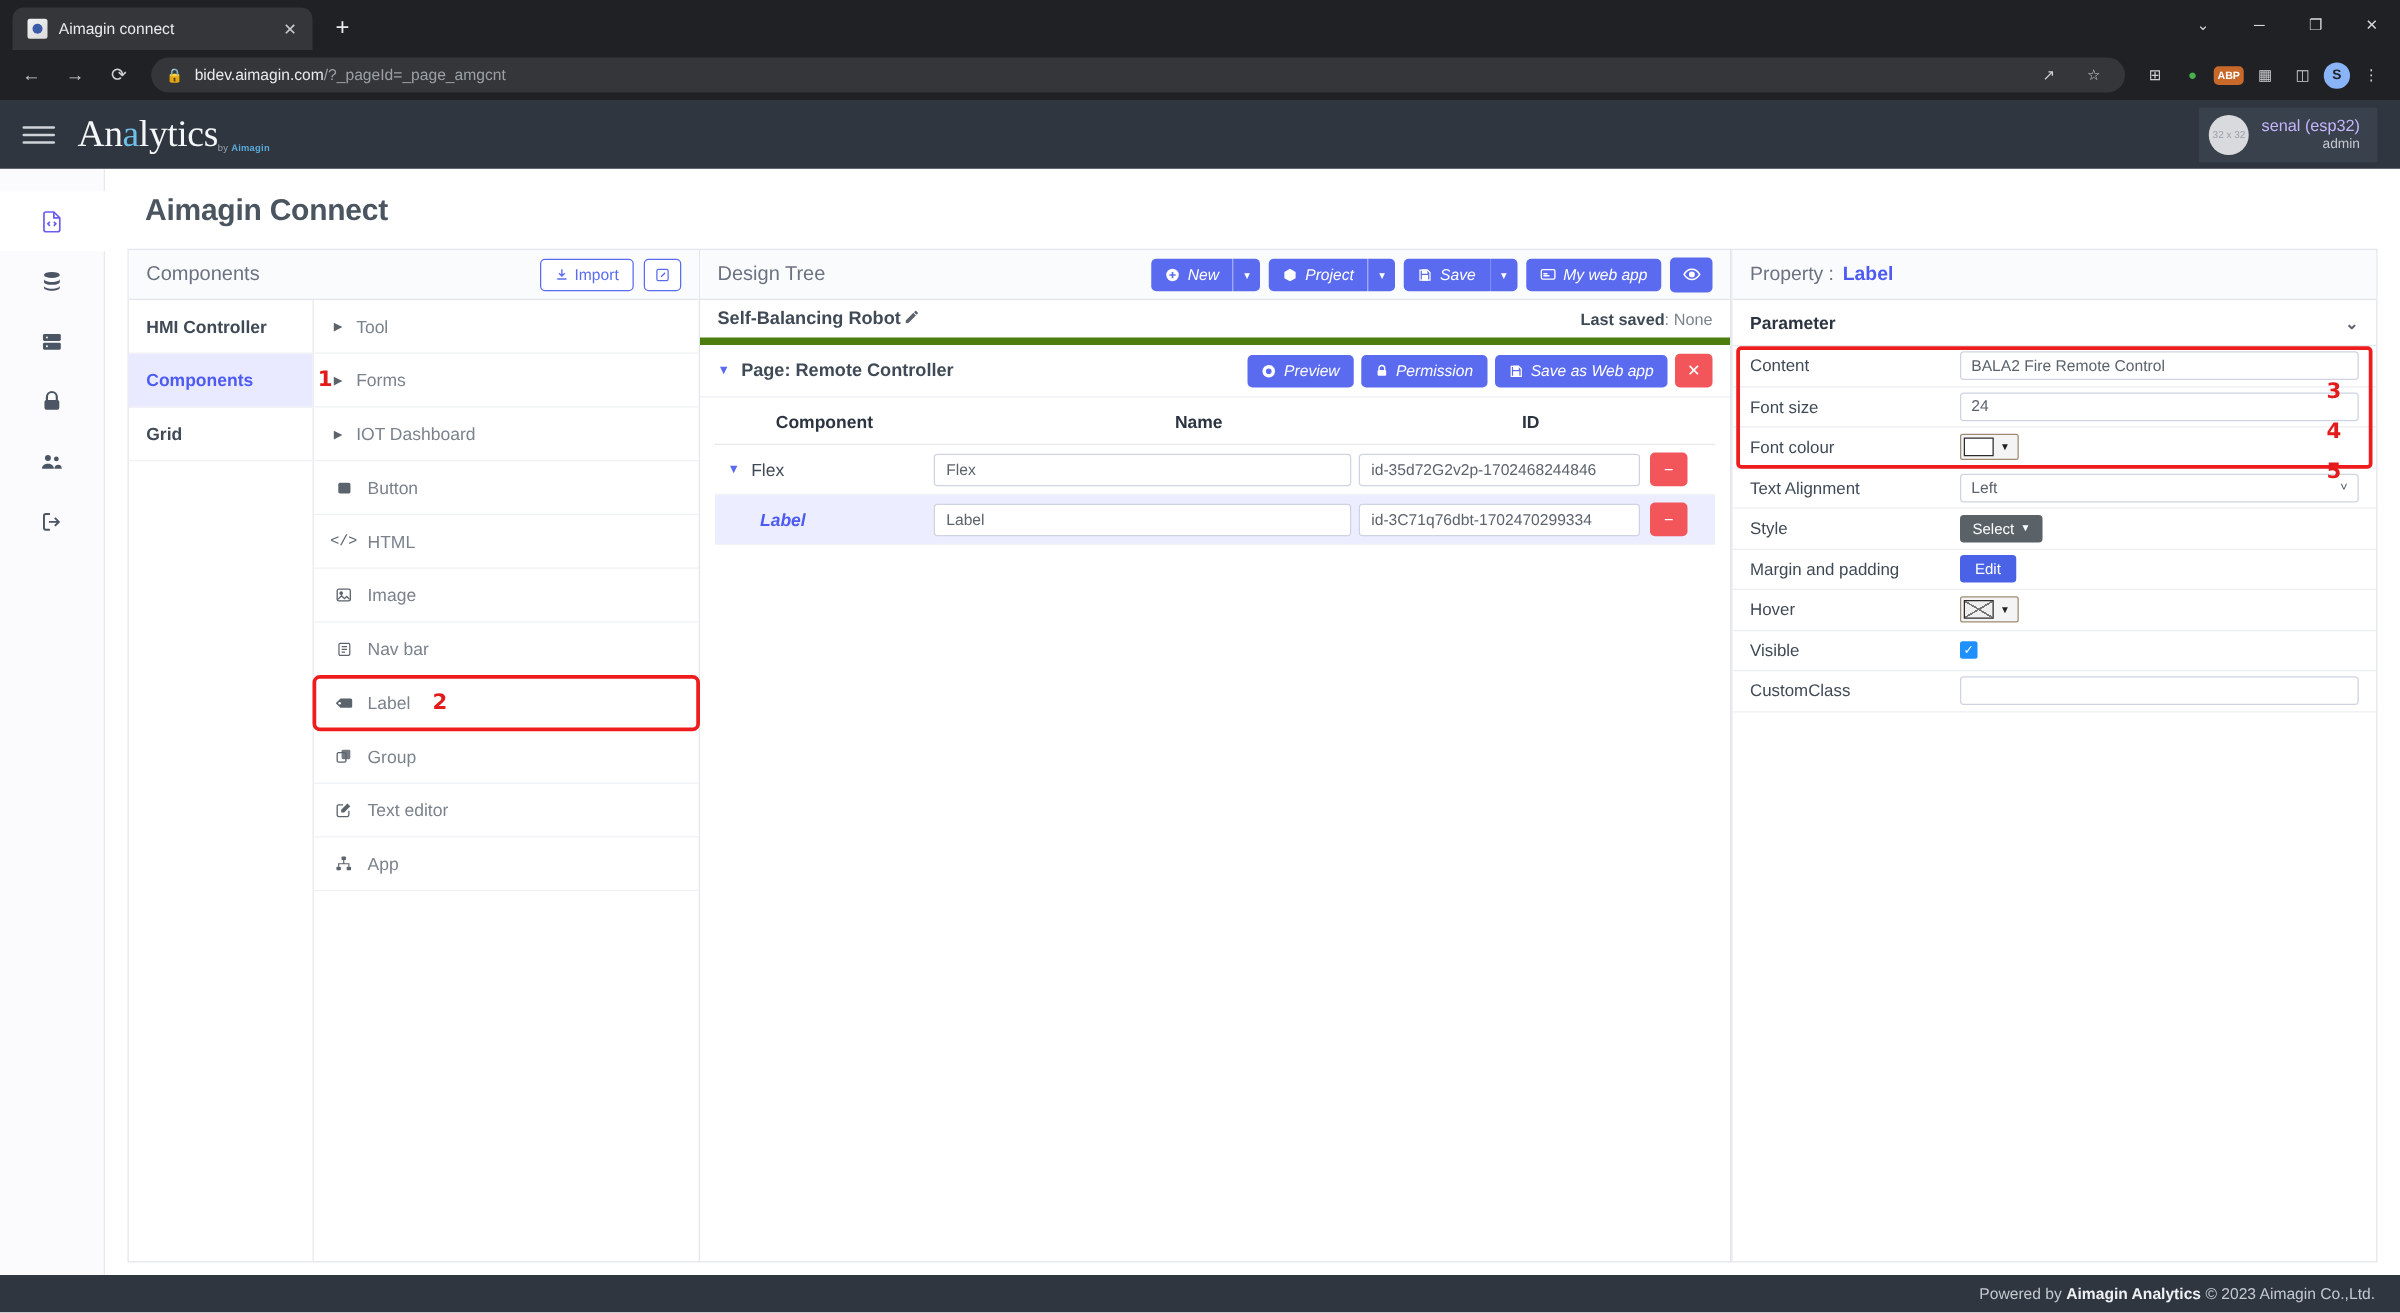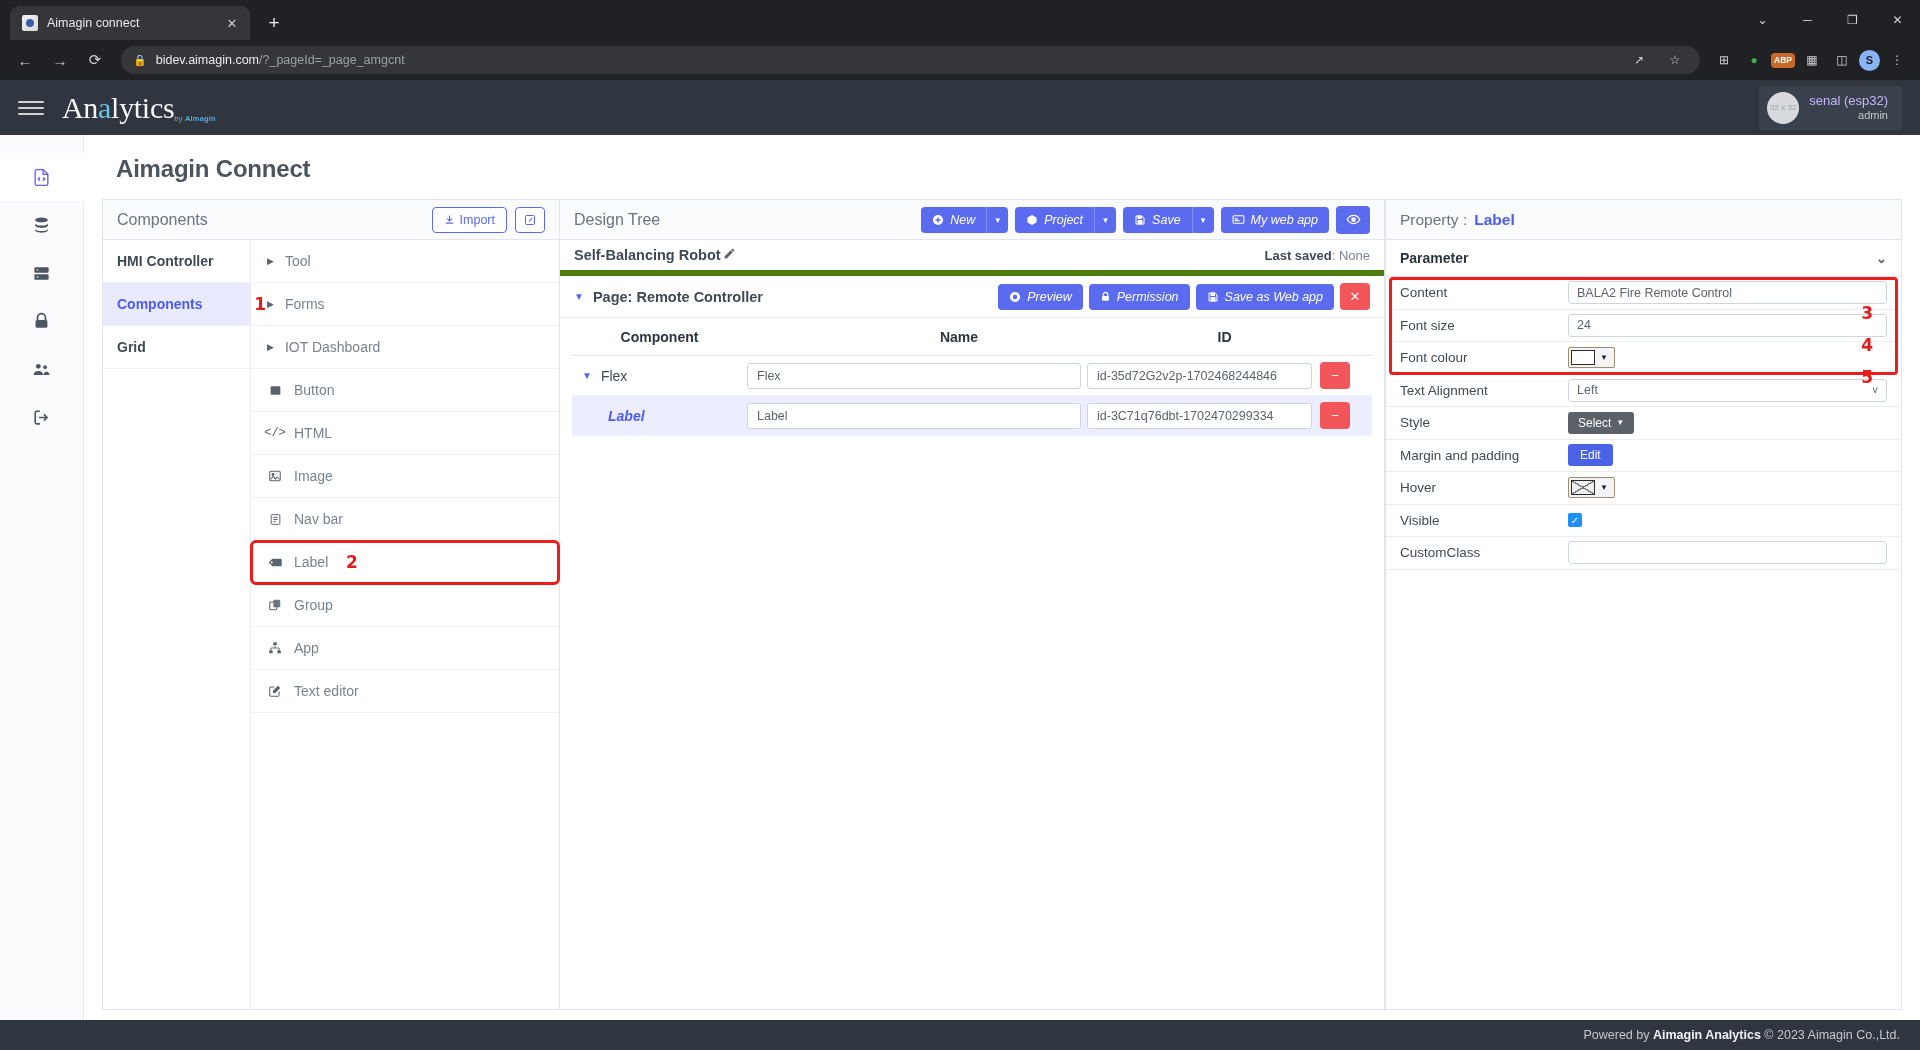--- a/index.html
+++ b/index.html
@@ -525,37 +525,37 @@
                 <span class="ci-icon">
                   <svg width="14" height="14" viewBox="0 0 24 24" fill="none" stroke="#5b636d" stroke-width="1.8">
                     <rect x="3" y="7" width="12" height="13" rx="2"></rect>
                     <rect x="9" y="3" width="12" height="13" rx="2" fill="#5b636d" stroke="none" opacity=".85"></rect>
                   </svg>
                 </span>
                 <span>Group</span>
               </div>
               <div class="citem">
                 <span class="ci-icon">
+                  <svg width="14" height="14" viewBox="0 0 24 24" fill="none" stroke="#5b636d" stroke-width="1.8">
+                    <path d="M19 13v6a2 2 0 0 1-2 2H5a2 2 0 0 1-2-2V7a2 2 0 0 1 2-2h6"></path>
+                    <path d="M17 3l4 4-8.5 8.5H8.5v-4z" fill="#5b636d" stroke="none"></path>
+                  </svg>
+                </span>
+                <span>Text editor</span>
+              </div>
+              <div class="citem">
+                <span class="ci-icon">
                   <svg width="14" height="14" viewBox="0 0 24 24" fill="#5b636d">
                     <rect x="9" y="2" width="6" height="5" rx="1"></rect>
                     <rect x="2" y="16" width="6" height="5" rx="1"></rect>
                     <rect x="16" y="16" width="6" height="5" rx="1"></rect>
                     <path d="M12 7v5M5 16v-4h14v4" stroke="#5b636d" stroke-width="1.6" fill="none"></path>
                   </svg>
                 </span>
                 <span>App</span>
-              </div>
-              <div class="citem">
-                <span class="ci-icon">
-                  <svg width="14" height="14" viewBox="0 0 24 24" fill="none" stroke="#5b636d" stroke-width="1.8">
-                    <path d="M19 13v6a2 2 0 0 1-2 2H5a2 2 0 0 1-2-2V7a2 2 0 0 1 2-2h6"></path>
-                    <path d="M17 3l4 4-8.5 8.5H8.5v-4z" fill="#5b636d" stroke="none"></path>
-                  </svg>
-                </span>
-                <span>Text editor</span>
               </div>
             </div>
         </div>
       </div>
 
       <div class="card design-panel">
         <div class="card-head">
           <span class="card-title">Design Tree</span>
           <span class="dt-actions">
             <span class="btn-split">

